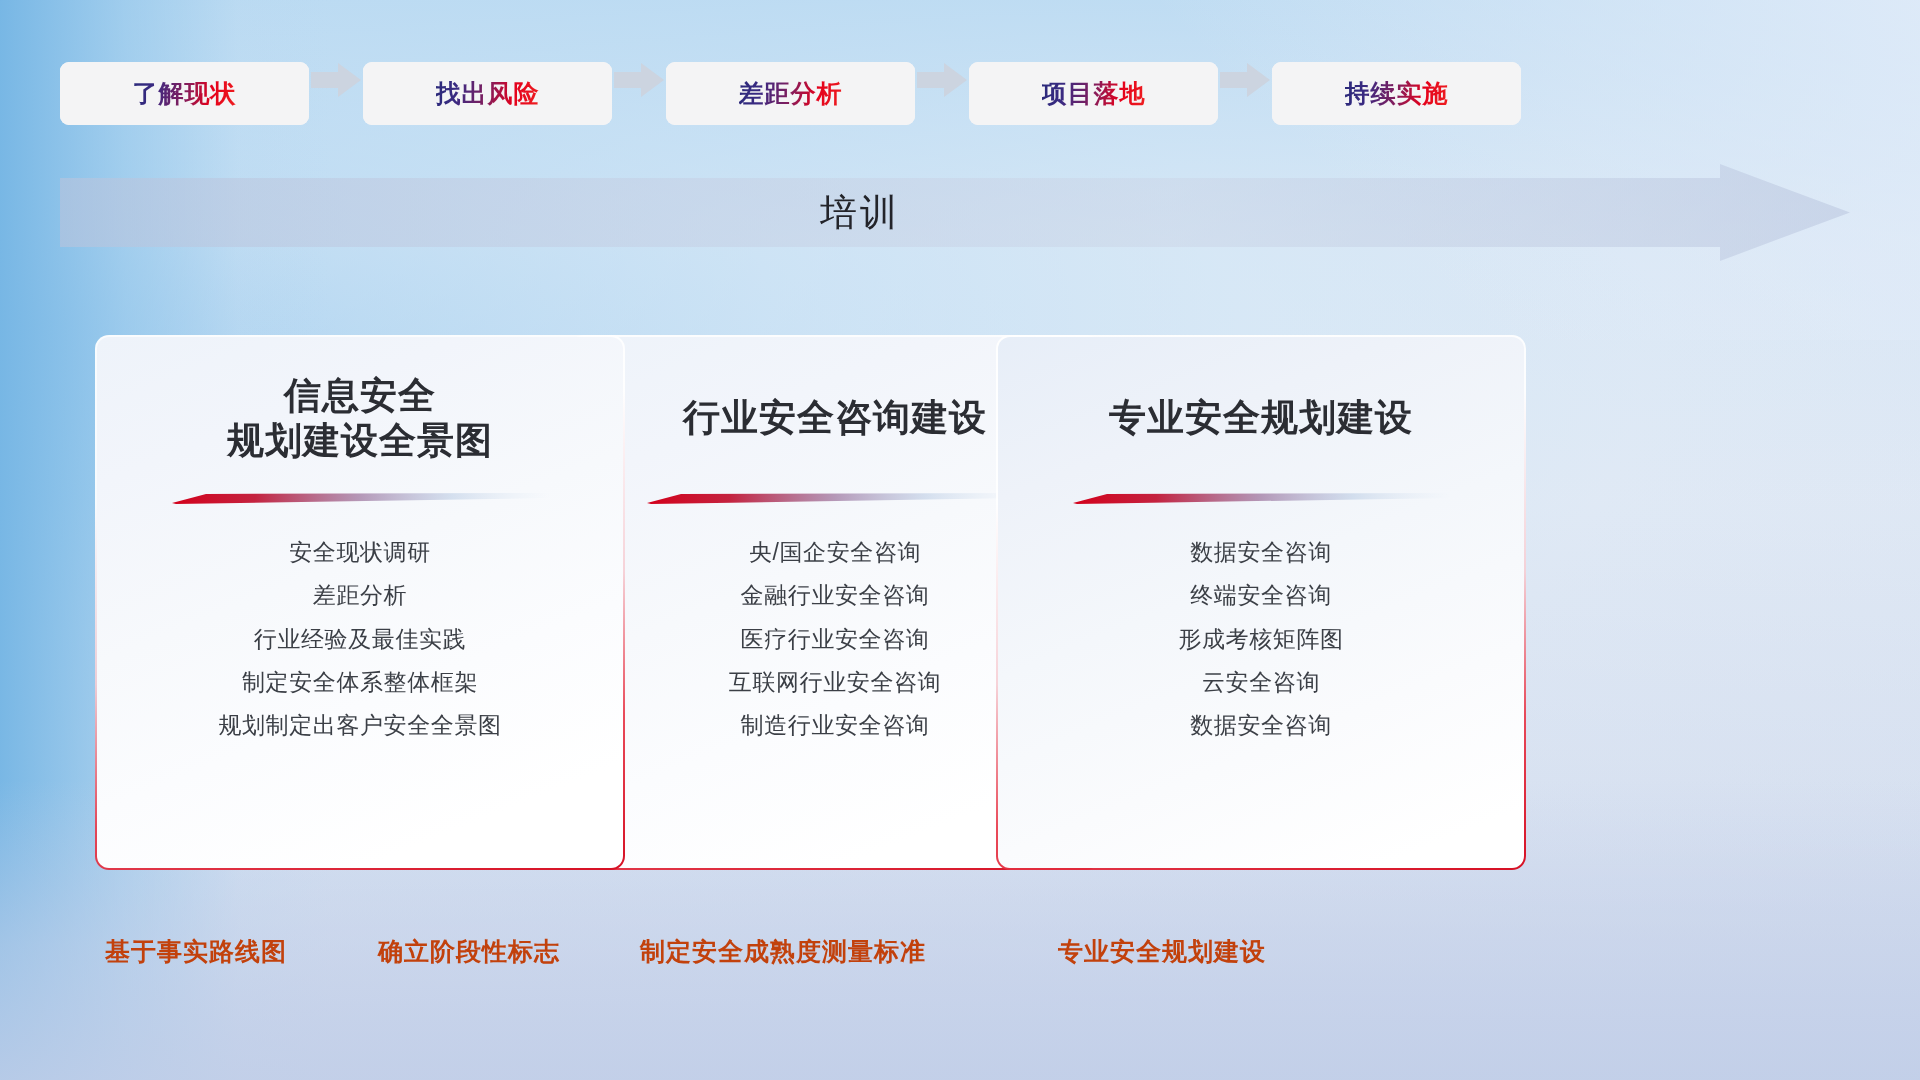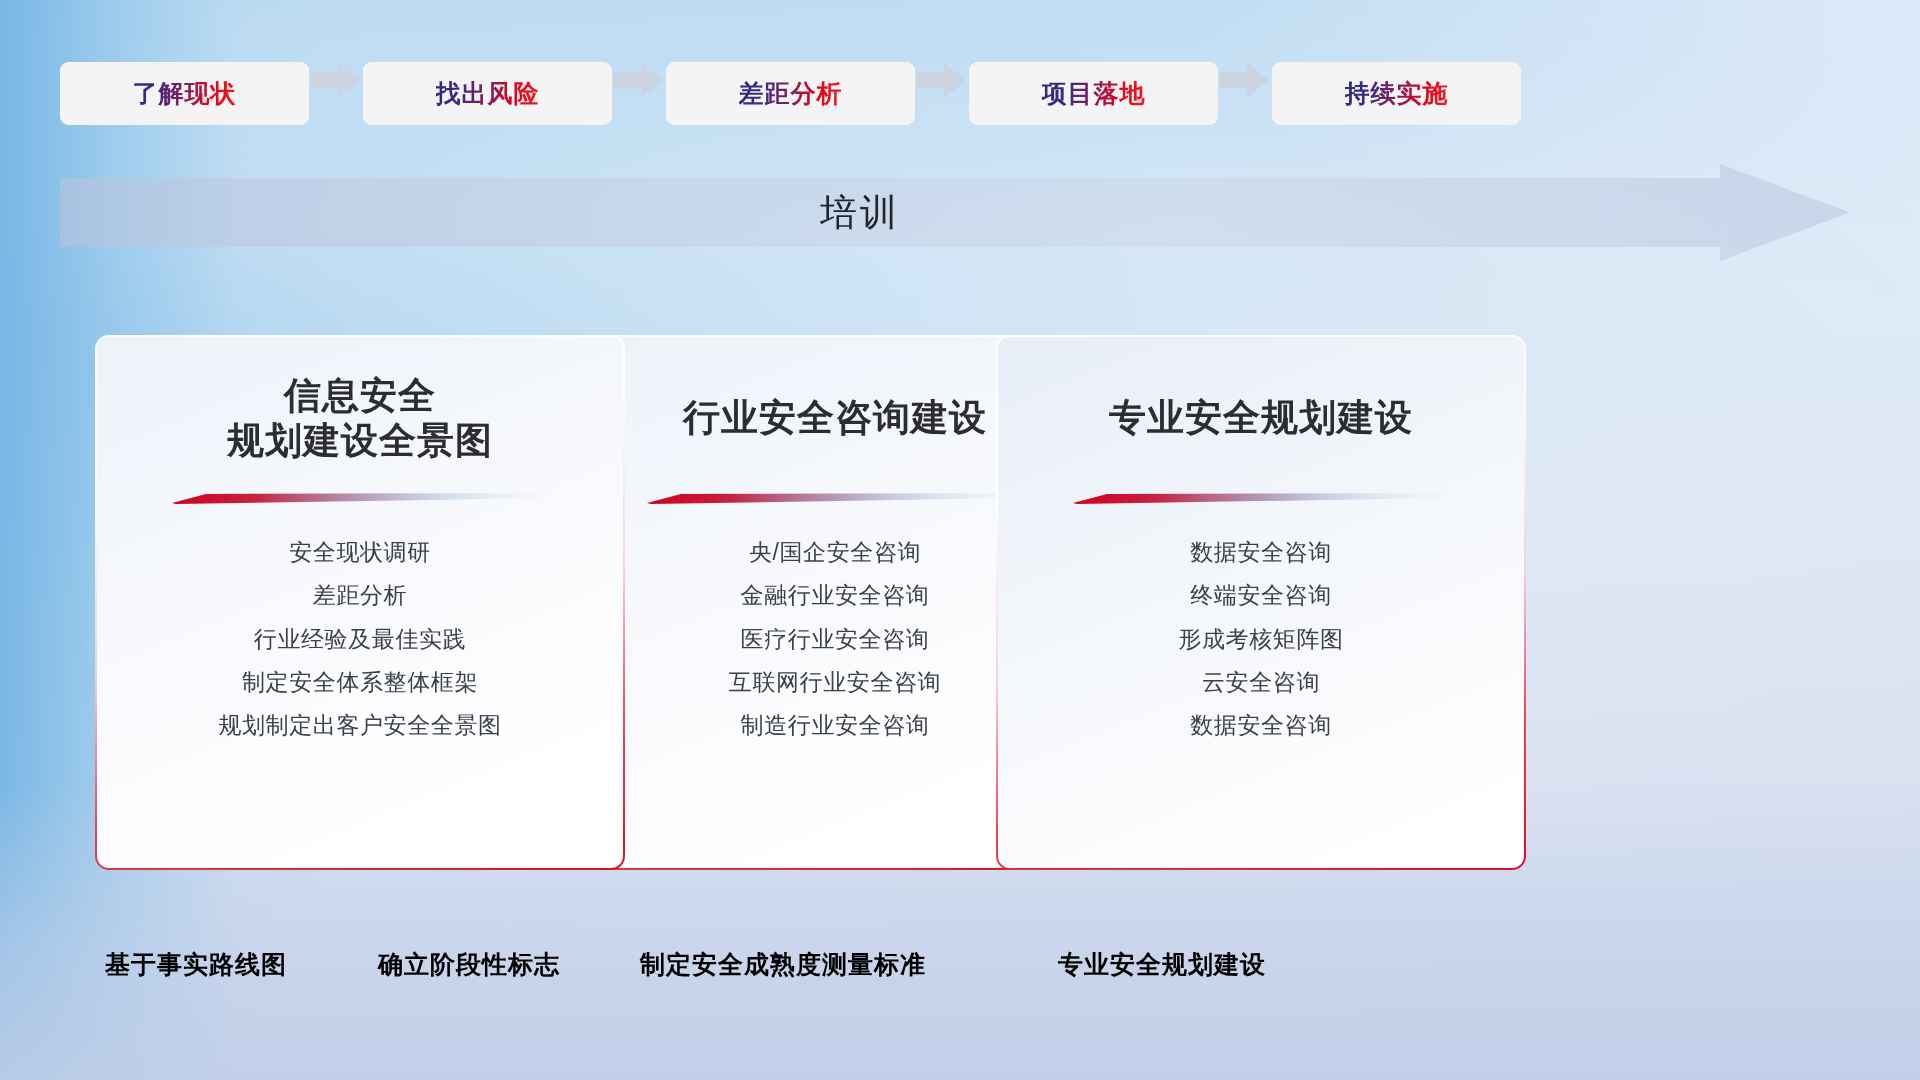--- a/index.html
+++ b/index.html
@@ -141,22 +141,22 @@
   .card-list li{
     font-size:23px; color:#3b3f46; letter-spacing:.6px;
     line-height:1.1;
   }
 
   
   #captions{
     position:absolute; top:935px; left:0; width:1920px; height:48px;
   }
   .caption{
-    position:absolute; top:13px;
-    font-size:25px; font-weight:700; color:#000000;
+    position:absolute; top:0;
+    font-size:25px; font-weight:700; color:#c2410c;
     letter-spacing:1px; white-space:nowrap;
   }
   #caption-0{ left:105px; }
   #caption-1{ left:378px; }
   #caption-2{ left:640px; }
   #caption-3{ left:1058px; }
 </style>
 </head>
 <body>
 

